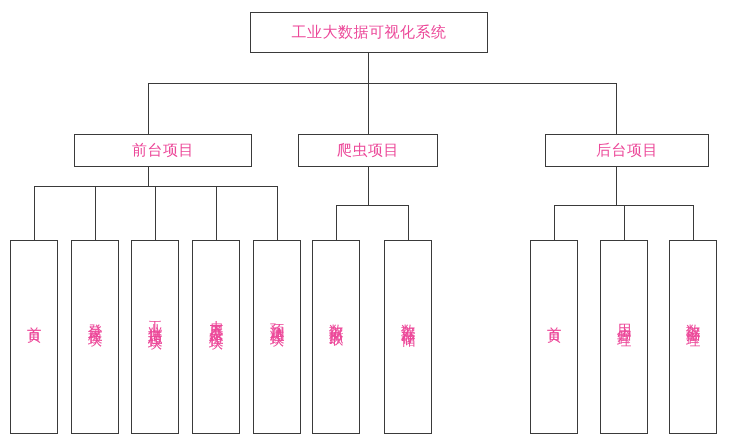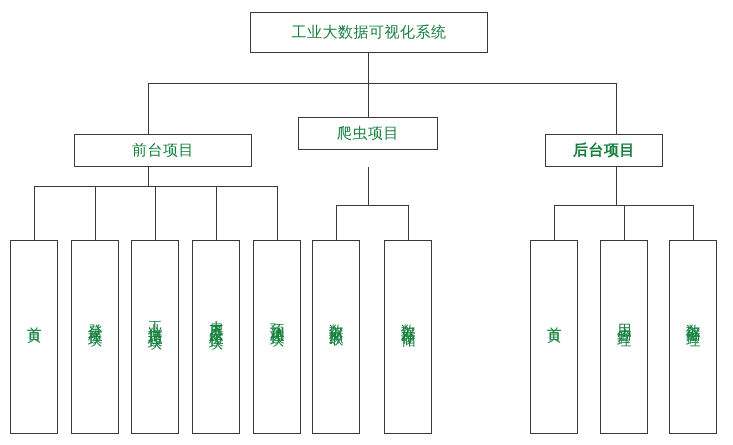--- a/index.html
+++ b/index.html
@@ -22,21 +22,21 @@
 
   
   .node {
     position: absolute;
     box-sizing: border-box;
     background: #ffffff;
     border: 1.4px solid #3a3a3a;
     display: flex;
     align-items: center;
     justify-content: center;
-    color: #15803d;
+    color: #ec4899;
   }
   .node.root,
   .node.branch {
     font-size: 15px;
     letter-spacing: 0.5px;
     line-height: 1;
   }
   .node.root .cap,
   .node.branch .cap {
     white-space: nowrap;
@@ -79,25 +79,25 @@
   <div class="ln h" style="left:148px; top:83px; width:469px;"></div>
 
   <div class="ln v" style="left:148px; top:83px; height:51px;"></div>
   <div class="ln v" style="left:368px; top:83px; height:51px;"></div>
   <div class="ln v" style="left:616px; top:83px; height:51px;"></div>
 
   <div class="node branch" style="left:74px; top:134px; width:178px; height:33px;">
     <span class="cap">前台项目</span>
   </div>
 
-  <div class="node branch" style="left:298px; top:117px; width:140px; height:33px;">
+  <div class="node branch" style="left:298px; top:134px; width:140px; height:33px;">
     <span class="cap">爬虫项目</span>
   </div>
 
-  <div class="node branch" style="left:545px; top:134px; width:118px; height:33px;font-weight:bold;">
+  <div class="node branch" style="left:545px; top:134px; width:164px; height:33px;">
     <span class="cap">后台项目</span>
   </div>
 
   <div class="ln v" style="left:148px; top:167px; height:20px;"></div>
   <div class="ln h" style="left:34px; top:186px; width:243px;"></div>
   <div class="ln v" style="left:34px; top:186px; height:54px;"></div>
   <div class="ln v" style="left:95px; top:186px; height:54px;"></div>
   <div class="ln v" style="left:155px; top:186px; height:54px;"></div>
   <div class="ln v" style="left:216px; top:186px; height:54px;"></div>
   <div class="ln v" style="left:277px; top:186px; height:54px;"></div>

